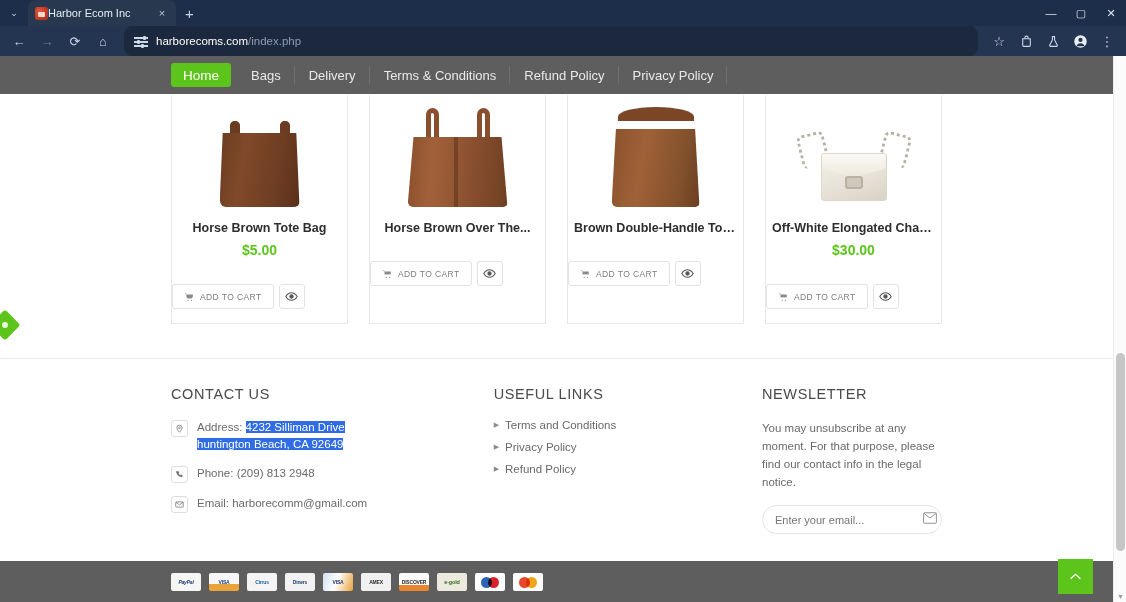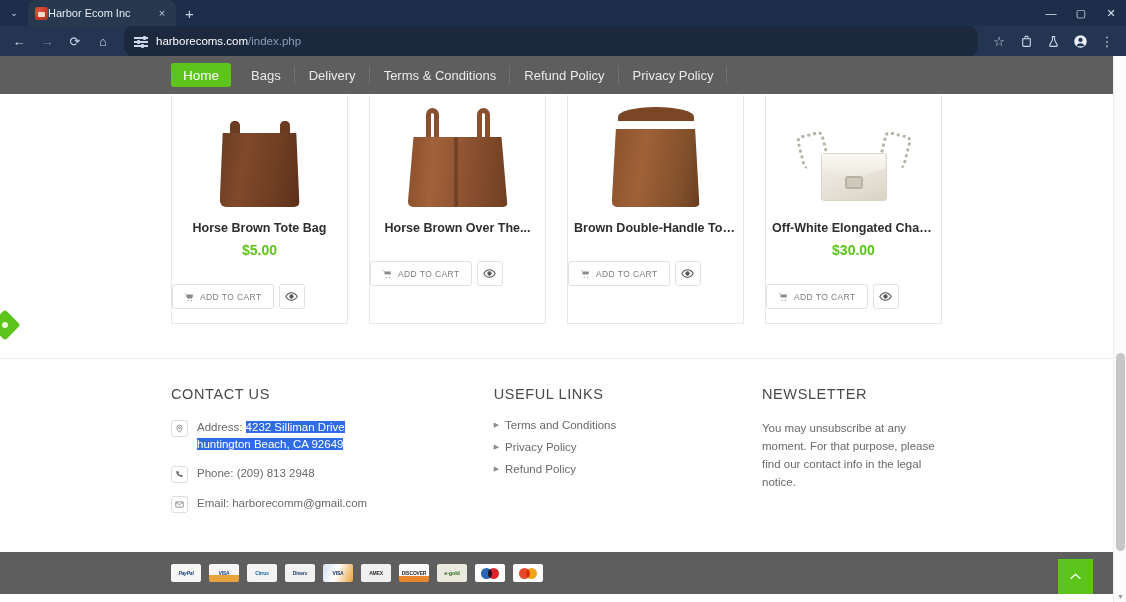--- a/index.html
+++ b/index.html
@@ -582,20 +582,29 @@
             <li>
                 <span class="car">▶</span>
                 <span>Refund Policy</span>
               </li>
           </ul>
         </div>
 
         <div class="fcol c3">
           <div class="ftitle">NEWSLETTER</div>
           <div class="nletter">You may unsubscribe at any moment. For that purpose, please find our contact info in the legal notice.</div>
+          <div class="nbox">
+            <input type="text" placeholder="Enter your email..." style="">
+            <div class="env">
+              <svg width="14" height="12" viewBox="0 0 24 20" fill="none" stroke="#8b8b8b" stroke-width="1.6">
+                  <rect x="1" y="1" width="22" height="18" rx="1.5"></rect>
+                  <path d="M1.5 2l10.5 8 10.5-8"></path>
+                </svg>
+            </div>
+          </div>
         </div>
 
       </div>
 
       <div class="paybar">
         <div class="pay paypal">PayPal</div>
         <div class="pay visa">VISA</div>
         <div class="pay cirrus">Cirrus</div>
         <div class="pay diners">Diners</div>
         <div class="pay visaE">VISA</div>

